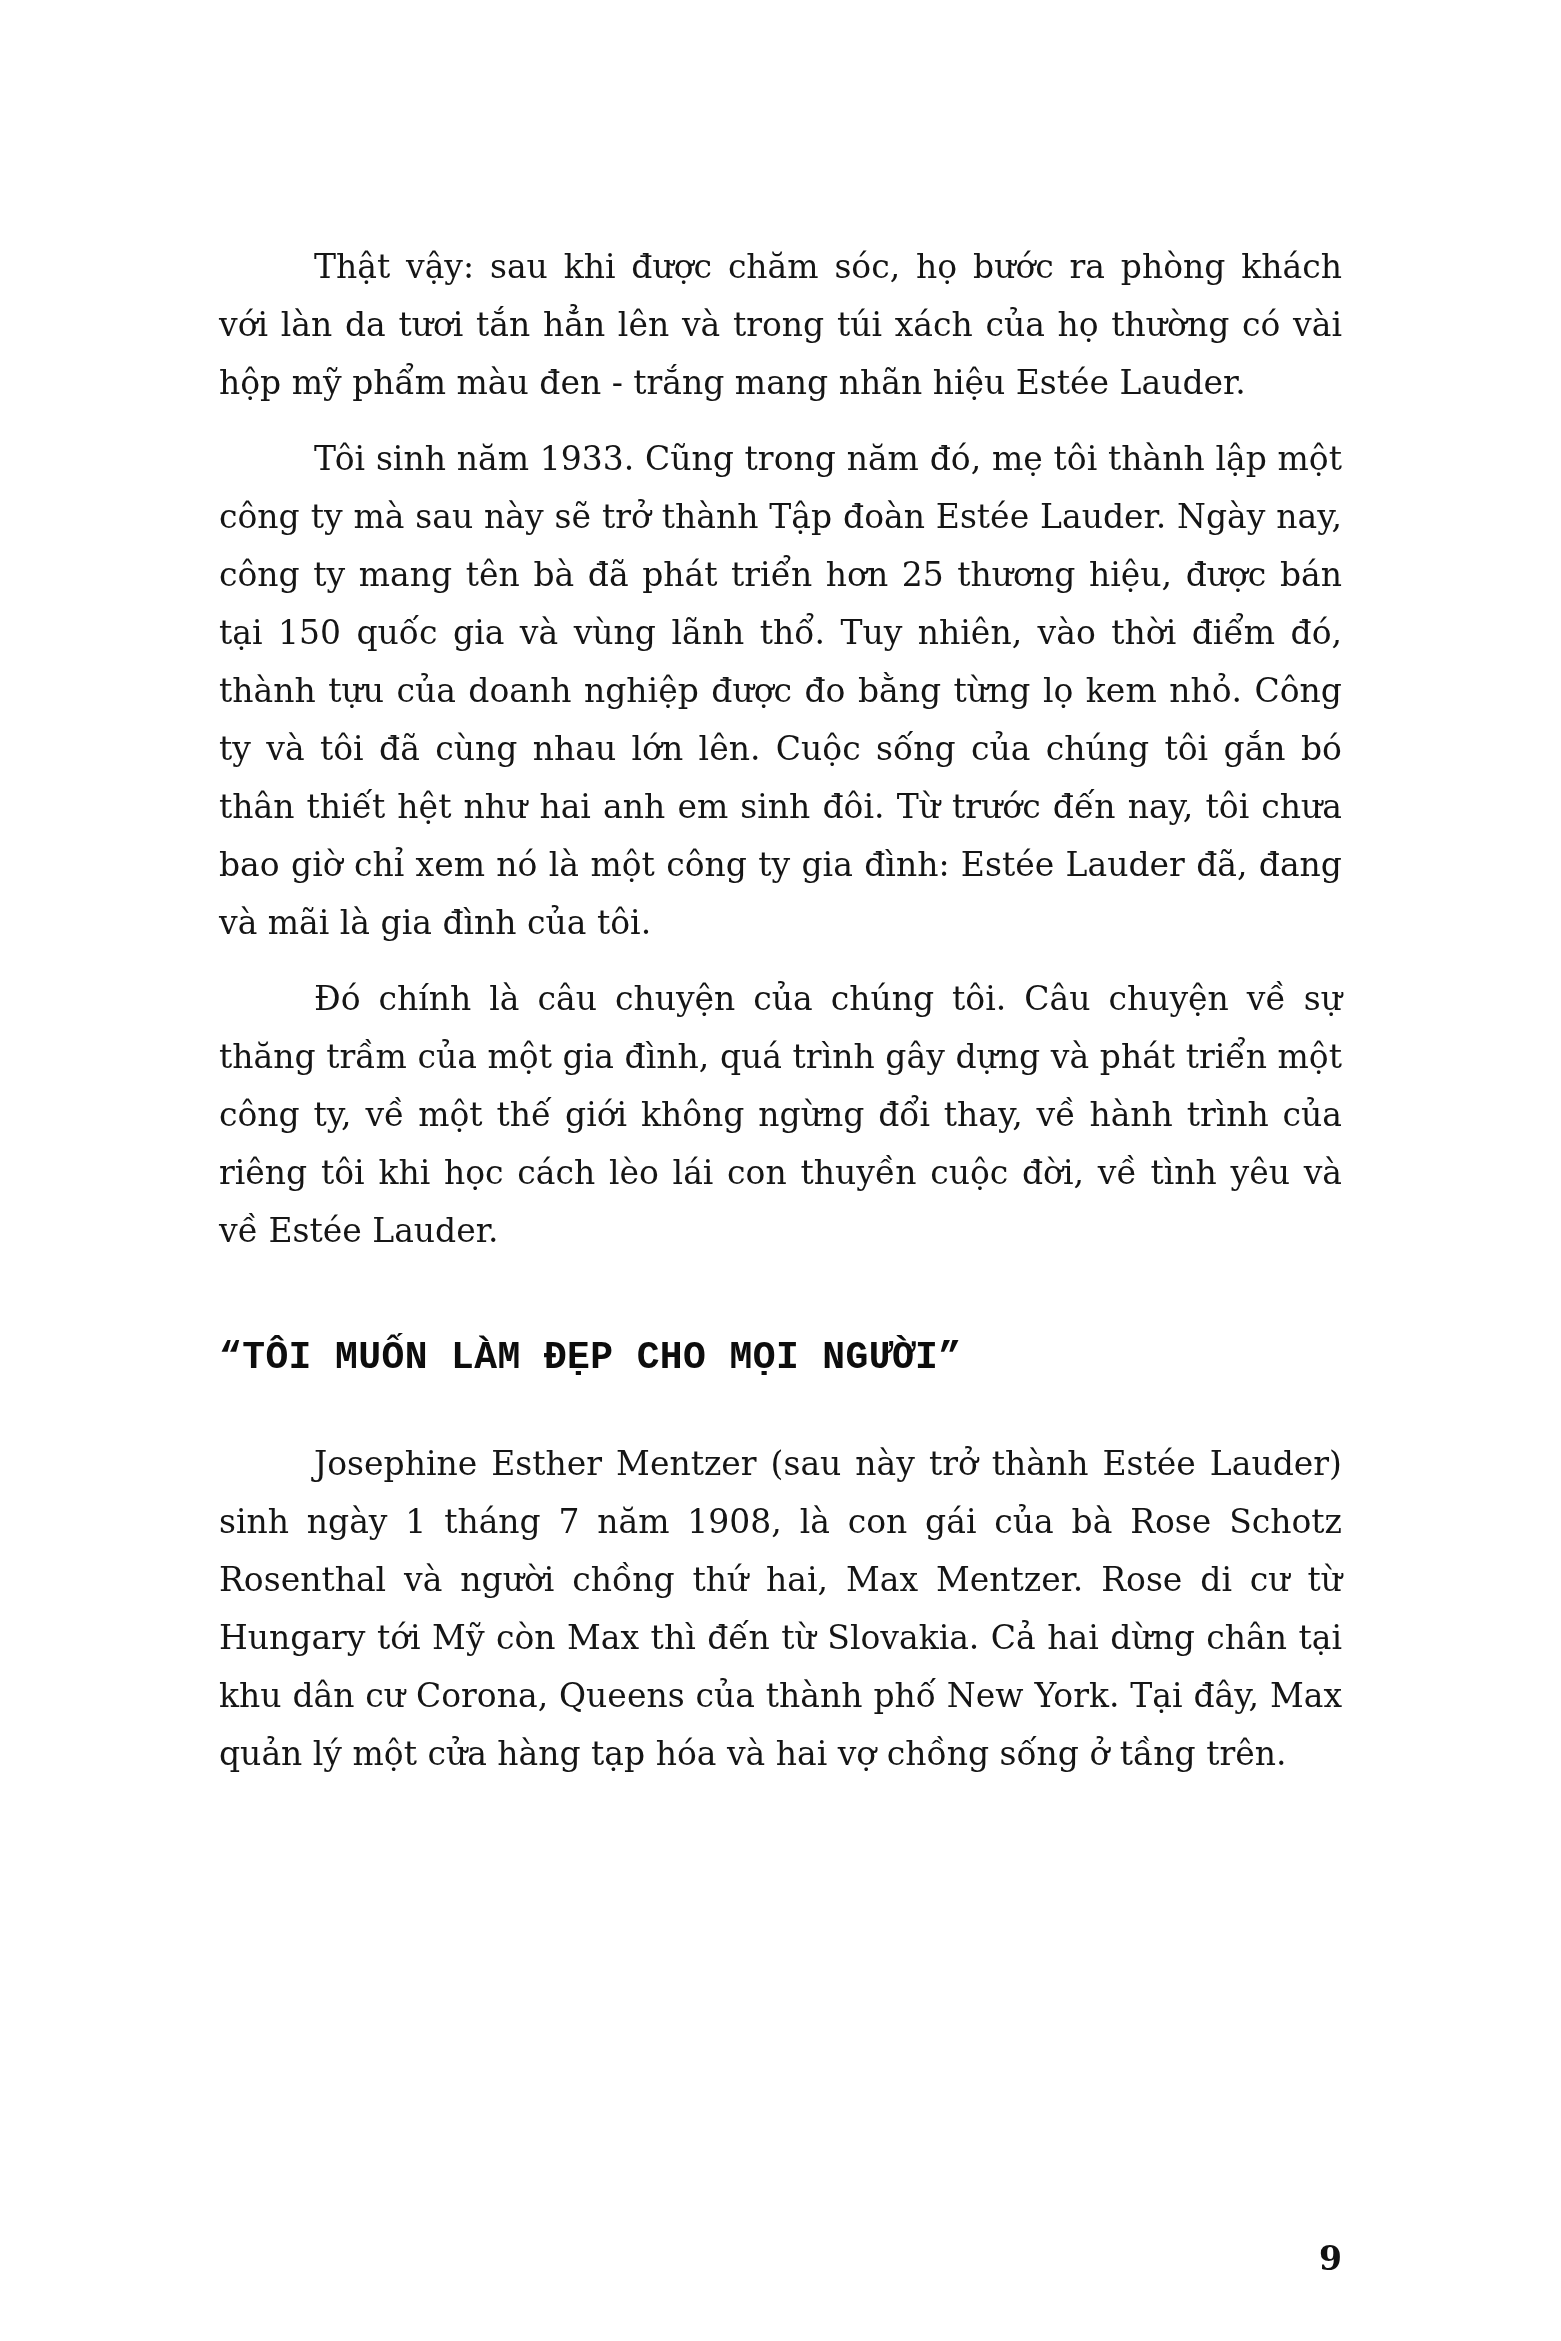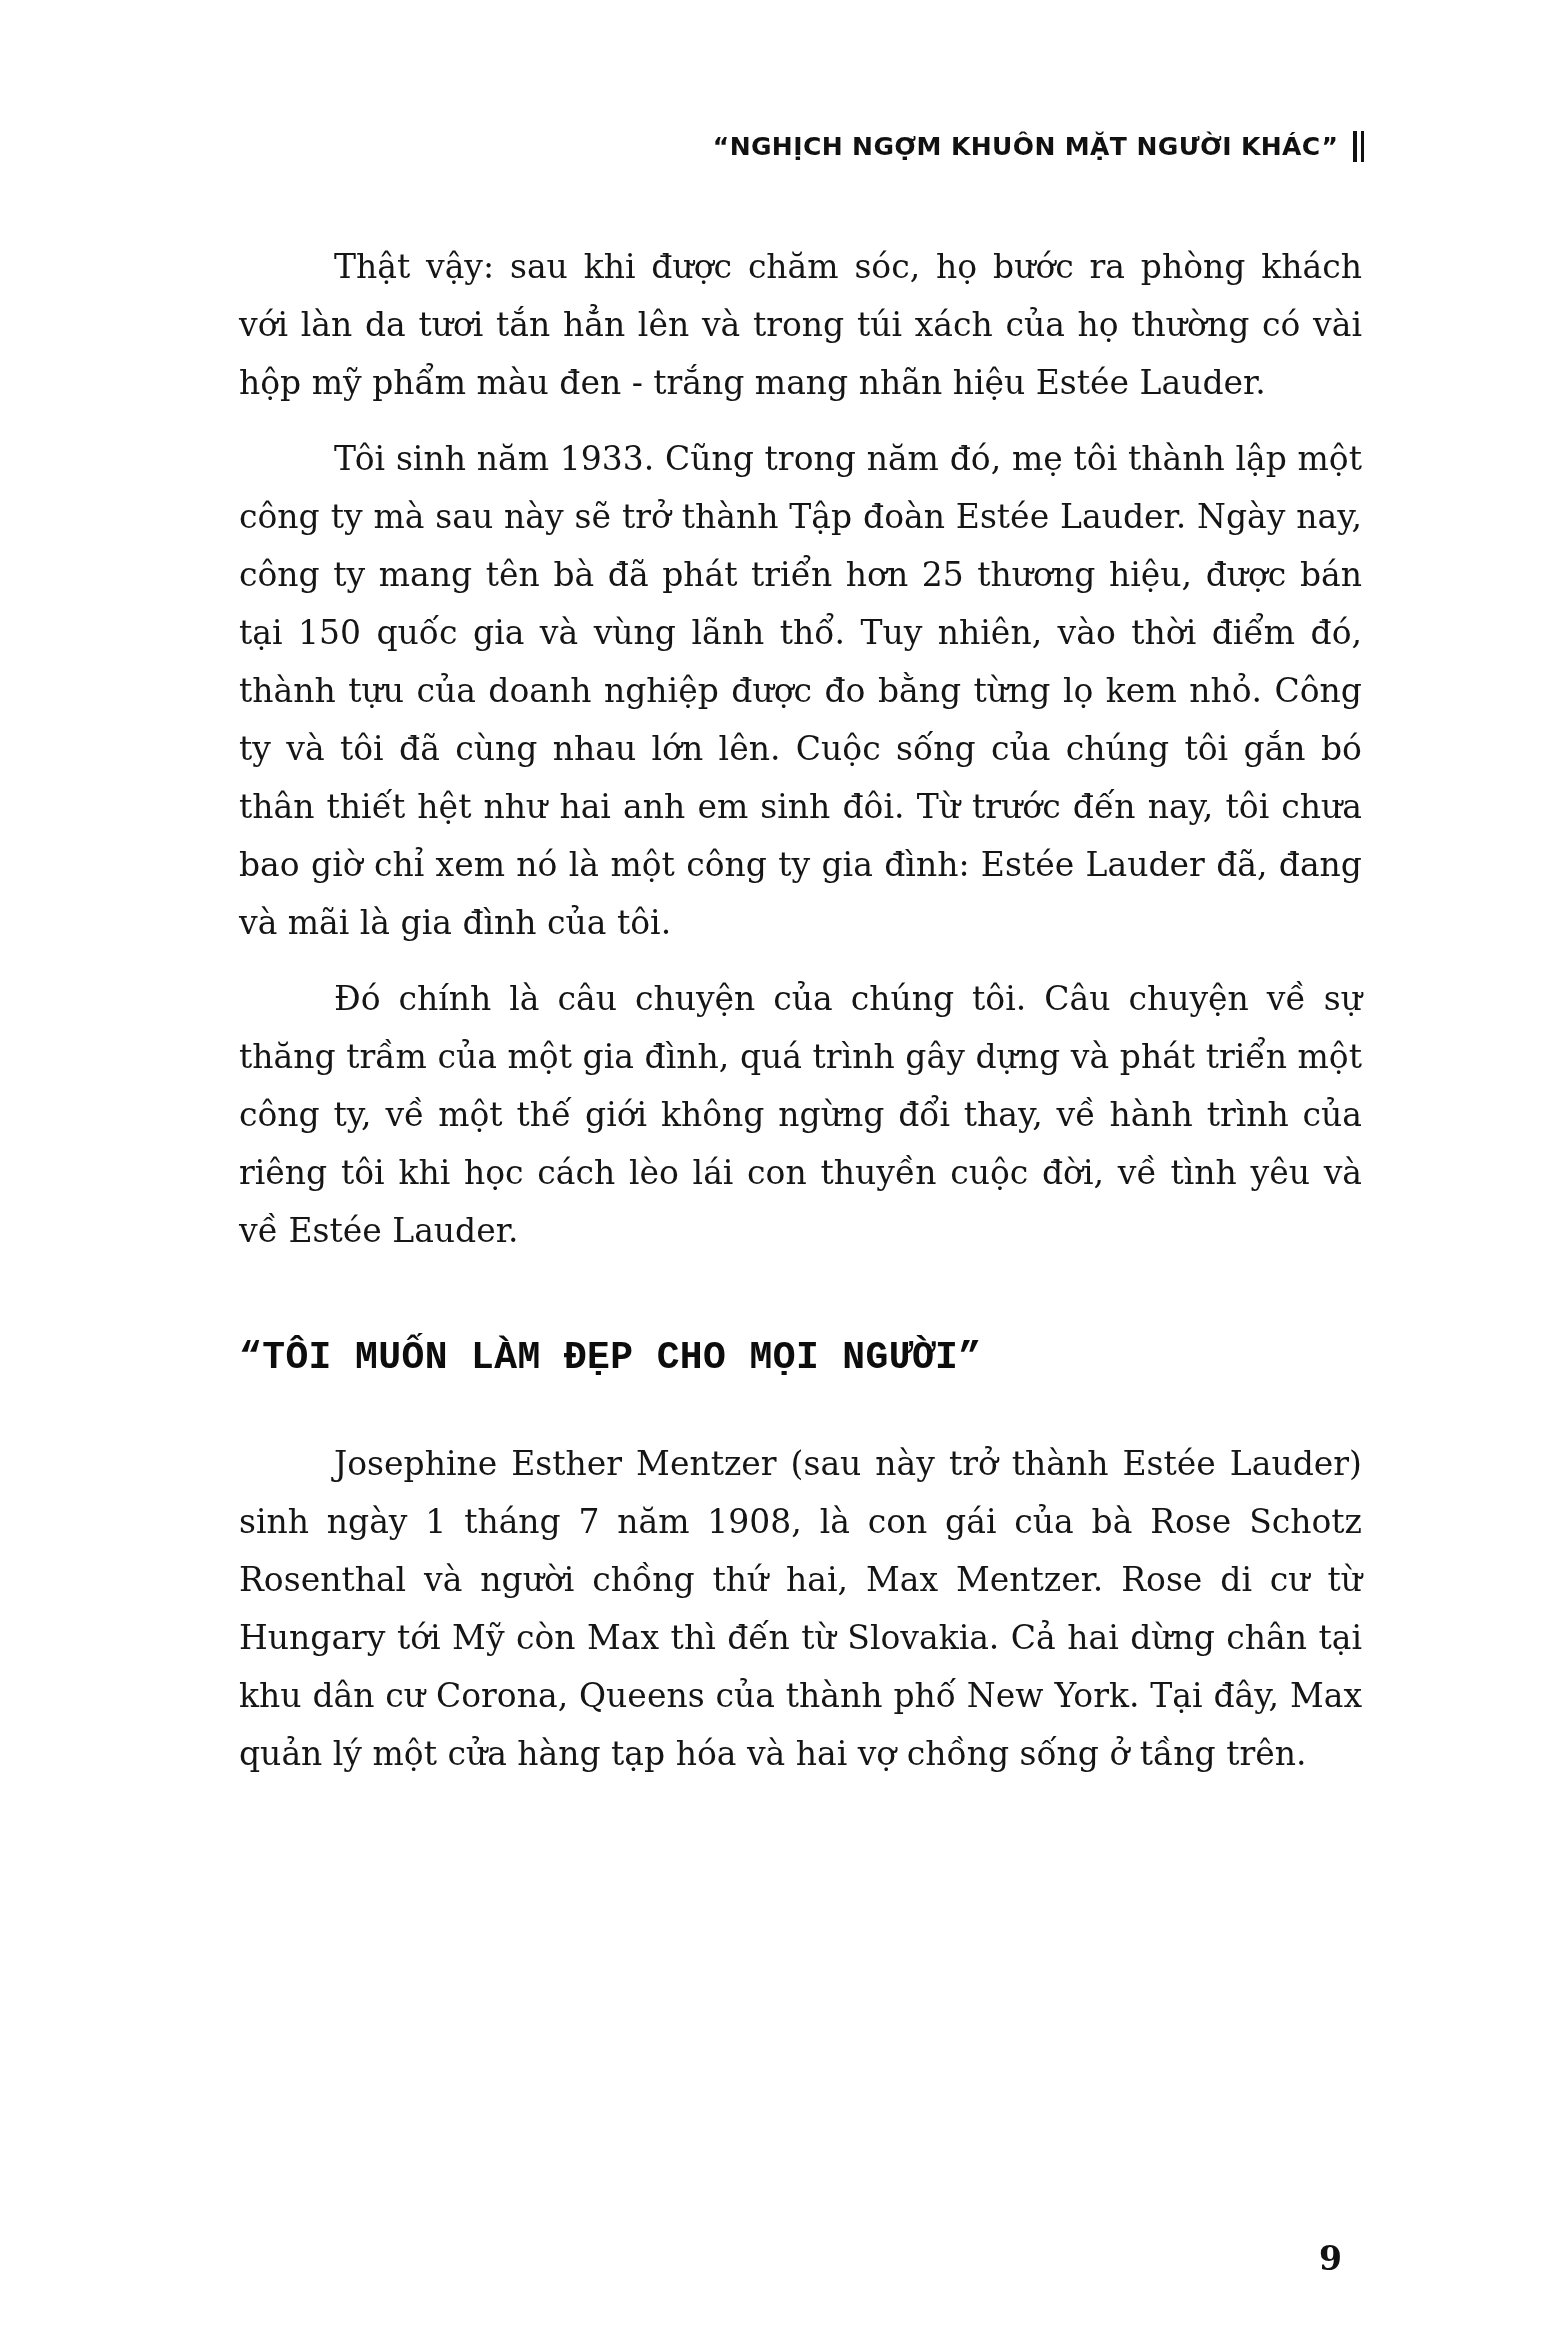--- a/index.html
+++ b/index.html
@@ -33,21 +33,20 @@
     height: 31px;
     border-left: 4.1px solid #111;
     border-right: 3.3px solid #111;
     margin-left: 15px;
   }
   .content {
     position: absolute;
     top: 238px;
     left: 219px;
     width: 1123px;
-    margin-left: 20px;
   }
   .content p {
     font-size: 33px;
     line-height: 58px;
     text-align: justify;
     text-indent: 95px;
     margin-bottom: 18px;
     color: #151515;
   }
   .section-heading {
@@ -68,24 +67,20 @@
     font-weight: 700;
     color: #111;
     font-family: "DejaVu Serif", "Liberation Serif", serif;
   }
 </style>
 </head>
 <body>
 
 <div class="page">
 
-  <div class="running-header">
-    <span class="running-title">“NGHỊCH NGỢM KHUÔN MẶT NGƯỜI KHÁC”</span>
-    <span class="double-bar"></span>
-  </div>
 
   <div class="content">
     <p>Thật vậy: sau khi được chăm sóc, họ bước ra phòng khách với làn da tươi tắn hẳn lên và trong túi xách của họ thường có vài hộp mỹ phẩm màu đen - trắng mang nhãn hiệu Estée Lauder.</p>
     <p>Tôi sinh năm 1933. Cũng trong năm đó, mẹ tôi thành lập một công ty mà sau này sẽ trở thành Tập đoàn Estée Lauder. Ngày nay, công ty mang tên bà đã phát triển hơn 25 thương hiệu, được bán tại 150 quốc gia và vùng lãnh thổ. Tuy nhiên, vào thời điểm đó, thành tựu của doanh nghiệp được đo bằng từng lọ kem nhỏ. Công ty và tôi đã cùng nhau lớn lên. Cuộc sống của chúng tôi gắn bó thân thiết hệt như hai anh em sinh đôi. Từ trước đến nay, tôi chưa bao giờ chỉ xem nó là một công ty gia đình: Estée Lauder đã, đang và mãi là gia đình của tôi.</p>
     <p>Đó chính là câu chuyện của chúng tôi. Câu chuyện về sự thăng trầm của một gia đình, quá trình gây dựng và phát triển một công ty, về một thế giới không ngừng đổi thay, về hành trình của riêng tôi khi học cách lèo lái con thuyền cuộc đời, về tình yêu và về Estée Lauder.</p>
 
     <h2 class="section-heading">“TÔI MUỐN LÀM ĐẸP CHO MỌI NGƯỜI”</h2>
 
     <p>Josephine Esther Mentzer (sau này trở thành Estée Lauder) sinh ngày 1 tháng 7 năm 1908, là con gái của bà Rose Schotz Rosenthal và người chồng thứ hai, Max Mentzer. Rose di cư từ Hungary tới Mỹ còn Max thì đến từ Slovakia. Cả hai dừng chân tại khu dân cư Corona, Queens của thành phố New York. Tại đây, Max quản lý một cửa hàng tạp hóa và hai vợ chồng sống ở tầng trên.</p>
   </div>

